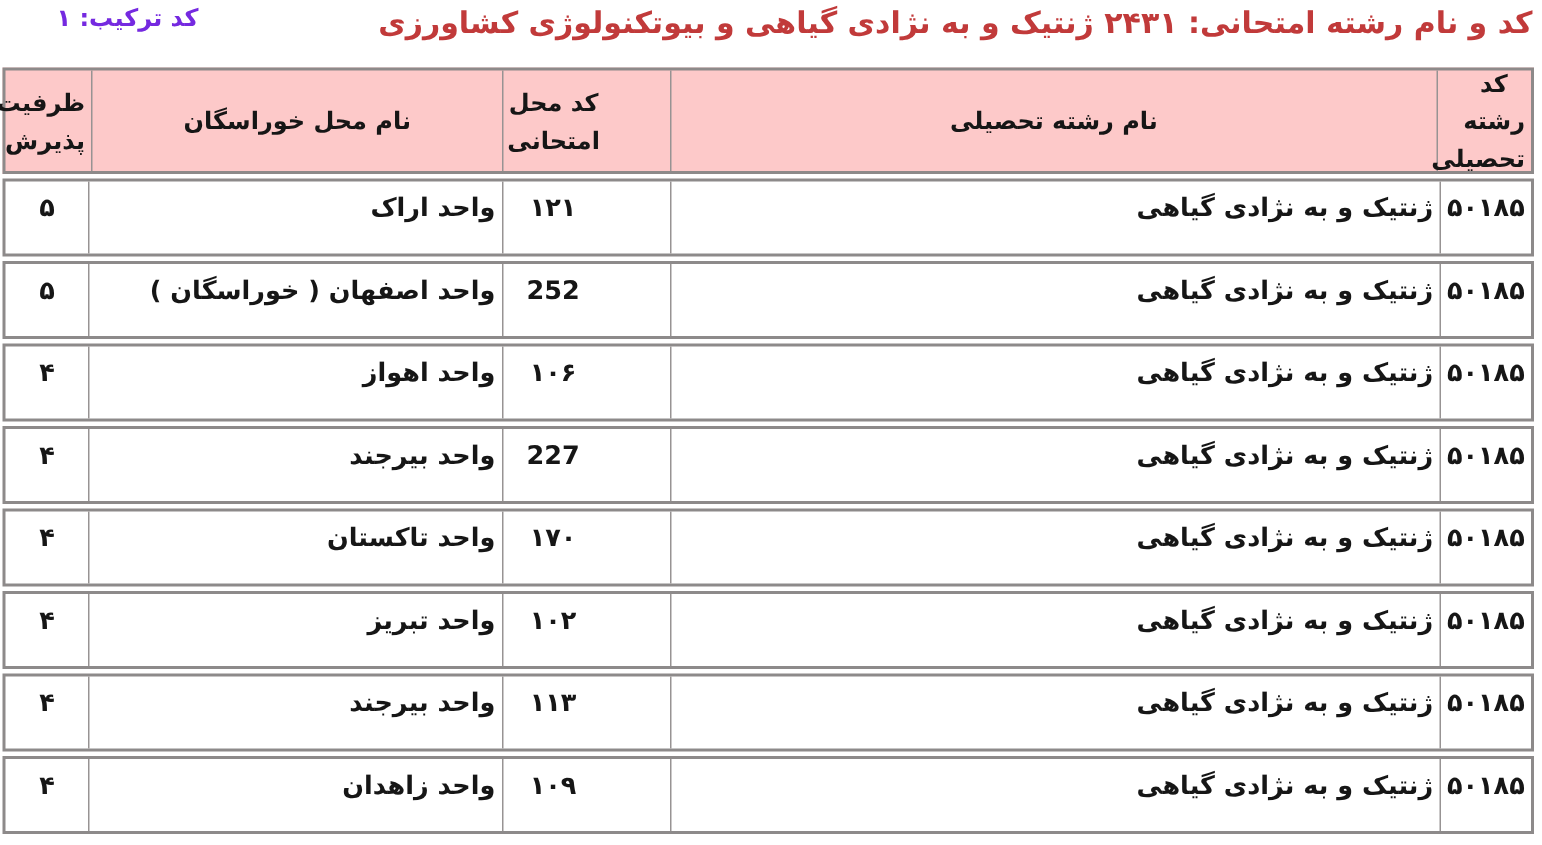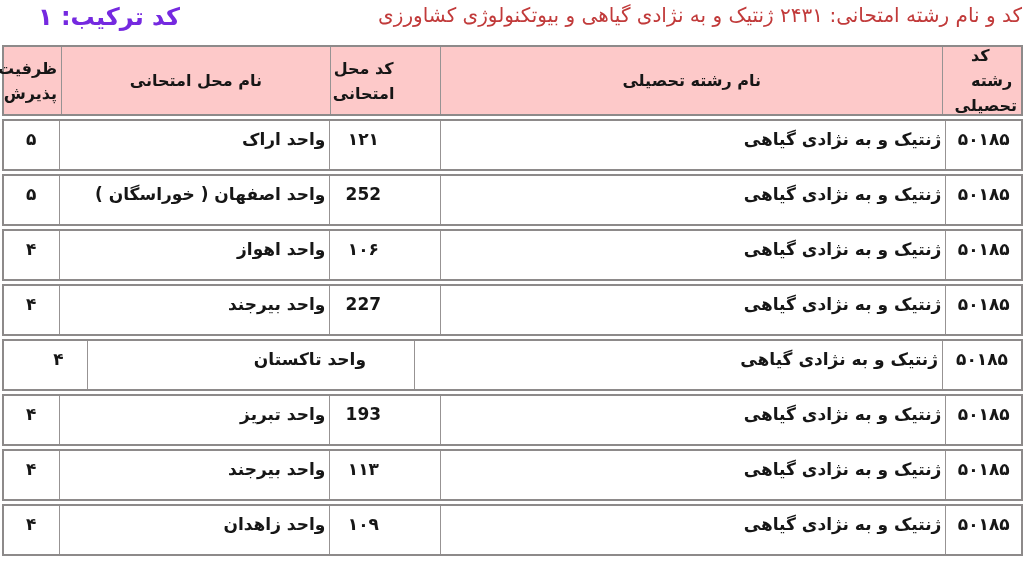--- a/index.html
+++ b/index.html
@@ -23,27 +23,27 @@
     direction: rtl;
     justify-content: space-between;
     align-items: flex-start;
     padding: 2px 6px 0 38px;
     height: 43px;
     box-sizing: border-box;
   }
   .title-red {
     color: #c13a3a;
     font-size: 20px;
-    font-weight: normal;
+    font-weight: bold;
     white-space: nowrap;
     line-height: 1.3;
   }
   .combo-purple {
     color: #7529e0;
-    font-size: 24px;
+    font-size: 16px;
     font-weight: bold;
     white-space: nowrap;
     line-height: 1.3;
   }
   
   .tbl {
     margin: 2px 5px 0 2px;
     width: 1021px;
     box-sizing: border-box;
   }
@@ -65,21 +65,21 @@
     box-sizing: border-box;
     display: flex;
     flex-direction: column;
     color: #161616;
     font-weight: bold;
   }
   .cell:not(:last-child) {
     border-left: 1px solid #979393;
   }
   
-  .col-fc  { width: 79px;  }
+  .col-fc  { width: 63px;  }
   .col-fn  { width: 528px; margin-left: 44px; }
   .col-uc  { width: 70px;  }
   .col-un  { width: 283px; }
   .col-cap { width: 57px;  }
   
   .head .cell {
     justify-content: center;
     font-size: 16px;
     line-height: 25px;
     white-space: pre-line;
@@ -106,21 +106,21 @@
   </div>
 
   <div class="tbl">
 
     <div class="rowbox head">
       <div class="cell col-fc h-right">کد رشته
 تحصیلی</div>
       <div class="cell col-fn h-center">نام رشته تحصیلی</div>
       <div class="cell col-uc h-center">کد محل
 امتحانی</div>
-      <div class="cell col-un h-center">نام محل امتحانی</div>
+      <div class="cell col-un h-center">نام محل خوراسگان</div>
       <div class="cell col-cap h-right">ظرفیت
 پذیرش</div>
     </div>
 
     <div>
 
         <div class="rowbox data">
           <div class="cell col-fc c-num">۵۰۱۸۵</div>
           <div class="cell col-fn c-name">ژنتیک و به نژادی گیاهی</div>
           <div class="cell col-uc c-num">۱۲۱</div>
@@ -148,28 +148,29 @@
           <div class="cell col-fc c-num">۵۰۱۸۵</div>
           <div class="cell col-fn c-name">ژنتیک و به نژادی گیاهی</div>
           <div class="cell col-uc c-num">227</div>
           <div class="cell col-un c-name">واحد بیرجند</div>
           <div class="cell col-cap c-num">۴</div>
         </div>
 
         <div class="rowbox data">
           <div class="cell col-fc c-num">۵۰۱۸۵</div>
           <div class="cell col-fn c-name">ژنتیک و به نژادی گیاهی</div>
+          <div class="cell col-uc c-num">۱۷۰</div>
           <div class="cell col-un c-name">واحد تاکستان</div>
           <div class="cell col-cap c-num">۴</div>
         </div>
 
         <div class="rowbox data">
           <div class="cell col-fc c-num">۵۰۱۸۵</div>
           <div class="cell col-fn c-name">ژنتیک و به نژادی گیاهی</div>
-          <div class="cell col-uc c-num">193</div>
+          <div class="cell col-uc c-num">۱۰۲</div>
           <div class="cell col-un c-name">واحد تبریز</div>
           <div class="cell col-cap c-num">۴</div>
         </div>
 
         <div class="rowbox data">
           <div class="cell col-fc c-num">۵۰۱۸۵</div>
           <div class="cell col-fn c-name">ژنتیک و به نژادی گیاهی</div>
           <div class="cell col-uc c-num">۱۱۳</div>
           <div class="cell col-un c-name">واحد بیرجند</div>
           <div class="cell col-cap c-num">۴</div>

